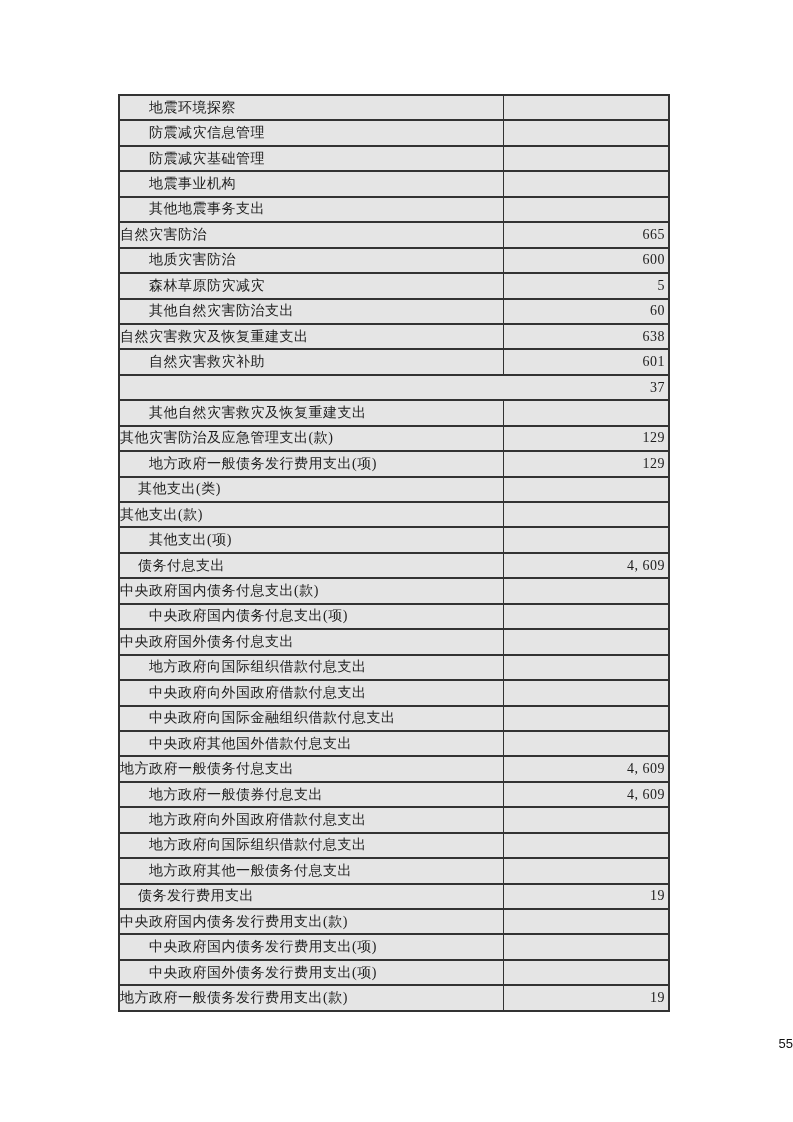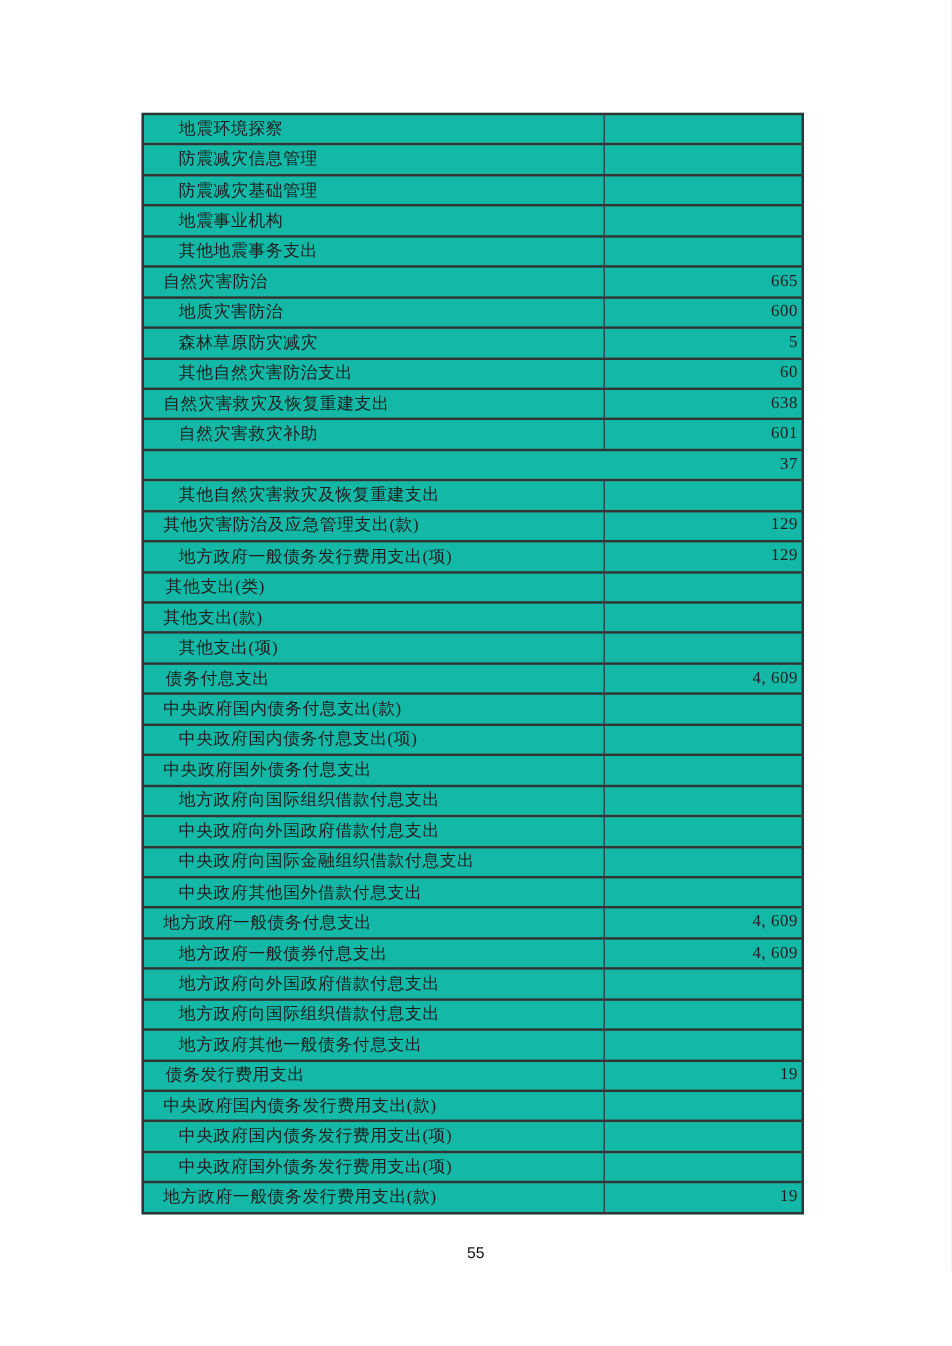--- a/index.html
+++ b/index.html
@@ -19,21 +19,21 @@
   .budget-table {
     position: absolute;
     left: 118px;
     top: 94px;
     width: 552px;
     height: 918px;
     border: 2px solid #333333;
     box-sizing: border-box;
     display: flex;
     flex-direction: column;
-    background: #14b8a6;
+    background: #e5e5e5;
   }
   .row {
     flex: 1 1 0;
     min-height: 0;
     display: flex;
     border-bottom: 2px solid #333333;
     box-sizing: border-box;
   }
   .row:last-child {
     border-bottom: none;
@@ -51,28 +51,28 @@
   .cell.name {
     width: 384px;
     border-right: 1.5px solid #333333;
   }
   .cell.value {
     flex: 1 1 auto;
     justify-content: flex-end;
     padding-right: 3px;
   }
   .ind-0 { padding-left: 18px; }
-  .ind-1 { padding-left: 16px; }
+  .ind-1 { }
   .ind-2 { padding-left: 29px; }
   .page-number {
     position: absolute;
     left: 0;
     right: 0;
     top: 1036px;
-    text-align: center;
+    text-align: right;
     font-family: "Liberation Sans", "DejaVu Sans", sans-serif;
     font-size: 13px;
     color: #111111;
   }
 </style>
 </head>
 <body>
 
 <div class="page">
   <div class="budget-table">

